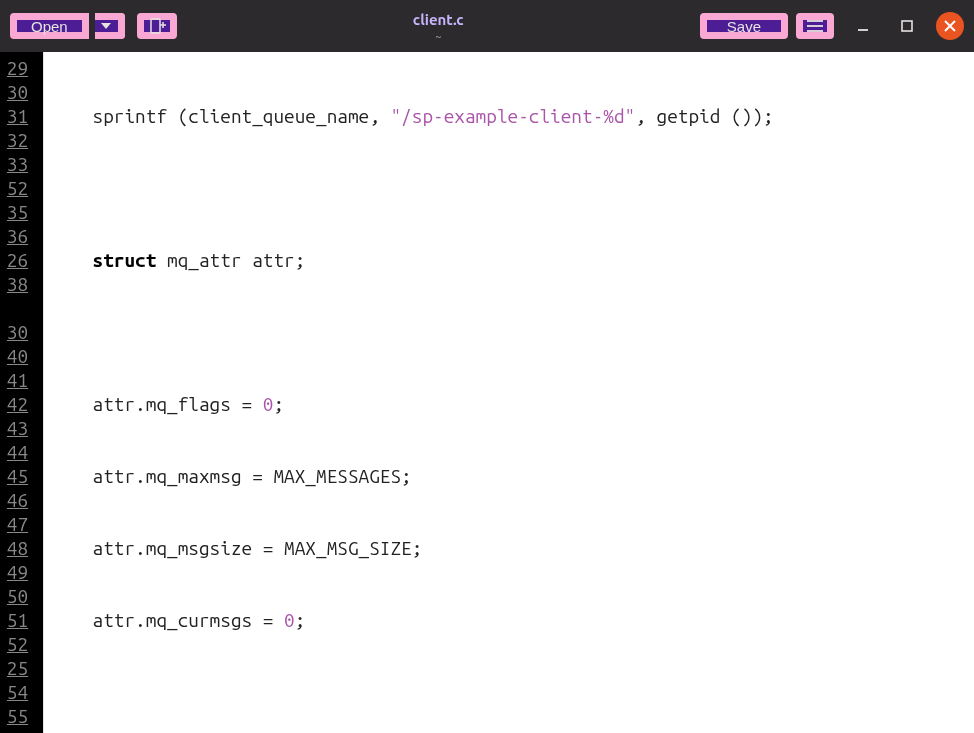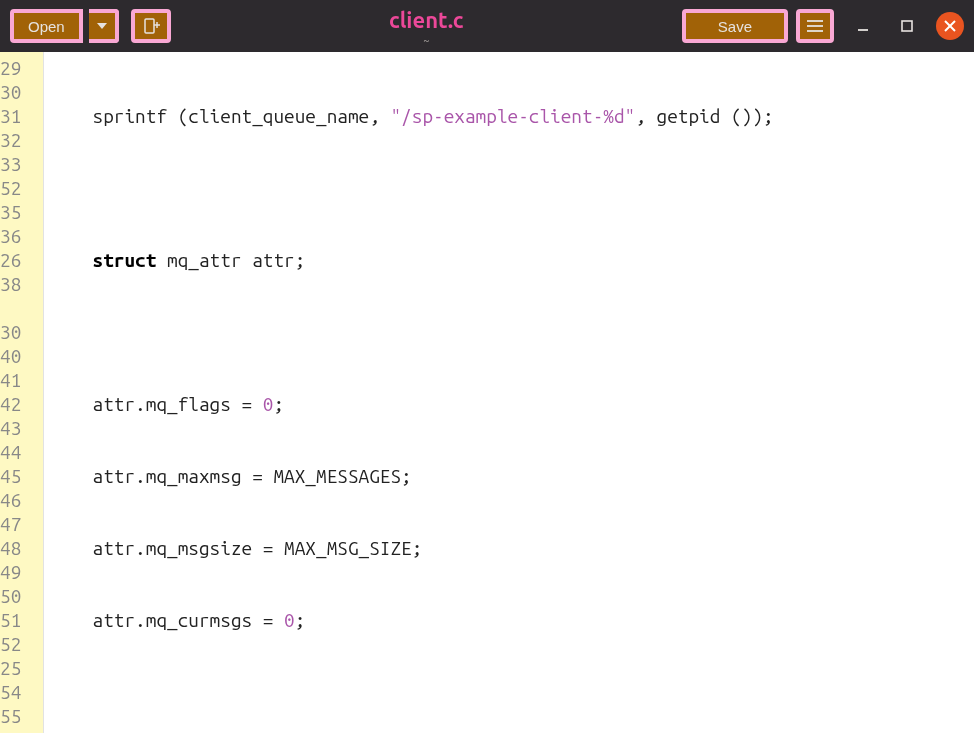--- a/index.html
+++ b/index.html
@@ -1,32 +1,32 @@
 <!DOCTYPE html>
 <html><head>
 <meta charset="utf-8">
 <style>
   * { box-sizing: border-box; margin: 0; padding: 0; }
   html, body { width: 974px; height: 733px; font-family: Ubuntu, "DejaVu Sans", sans-serif; overflow: hidden; background: #fff; }
   .titlebar { display: flex; align-items: center; height: 52px; background: #2d2a2e; color: #e6e2df; padding: 0 10px; gap: 8px; }
   .tb-left { display: flex; align-items: center; gap: 6px; }
-  .btn { display: inline-flex; align-items: center; justify-content: center; background: #a16207; color: #e6e2df; border: 4px solid #f9a8d4; border-radius: 4px; height: 34px; font-size: 15px; cursor: pointer; }
+  .btn { display: inline-flex; align-items: center; justify-content: center; background: #4c1d95; color: #e6e2df; border: 7px solid #f9a8d4; border-radius: 4px; height: 26px; font-size: 15px; cursor: pointer; }
   .btn-open { padding: 0 14px; border-top-right-radius: 0; border-bottom-right-radius: 0; }
   .btn-drop { width: 30px; border-left: none; border-top-left-radius: 0; border-bottom-left-radius: 0; }
   .btn-newtab { width: 40px; margin-left: 6px; }
   .tb-center { flex: 1; text-align: center; }
-  .tb-title { font-size: 22px; font-weight: 600; color: #ec4899; }
+  .tb-title { font-size: 15px; font-weight: 600; color: #c4b5fd; }
   .tb-sub { font-size: 11px; color: #bdb7b2; margin-top: 2px; }
   .tb-right { display: flex; align-items: center; gap: 8px; }
-  .btn-save { padding: 0 32px; }
+  .btn-save { padding: 0 20px; }
   .btn-menu { width: 38px; }
   .winctl { width: 30px; height: 30px; display: inline-flex; align-items: center; justify-content: center; color: #e6e2df; cursor: pointer; margin-left: 6px; }
   .winctl.close { background: #e95420; border-radius: 50%; width: 28px; height: 28px; color: #fff; }
   .editor { display: flex; height: calc(733px - 52px); font-family: "Ubuntu Mono", "DejaVu Sans Mono", monospace; font-size: 19px; line-height: 24px; }
-  .gutter { width: 44px; background: #fef9c3; color: #888; text-align: left; padding: 4px 8px 4px 0; border-right: 1px solid #e2e2e2; user-select: none; }
+  .gutter { width: 44px; background: #000000; color: #888; text-align: center; padding: 4px 8px 4px 0; border-right: 1px solid #e2e2e2; user-select: none; text-decoration: underline; }
   .gutter div { height: 24px; }
   .code { flex: 1; padding: 4px 0 8px 6px; color: #222; white-space: pre; }
   .code .row { height: 24px; }
   .kw { color: #000000; font-weight: 700; }
   .str { color: #a955a9; }
   .num { color: #a955a9; }
   svg { display: block; }
 </style>
 </head>
 <body>

